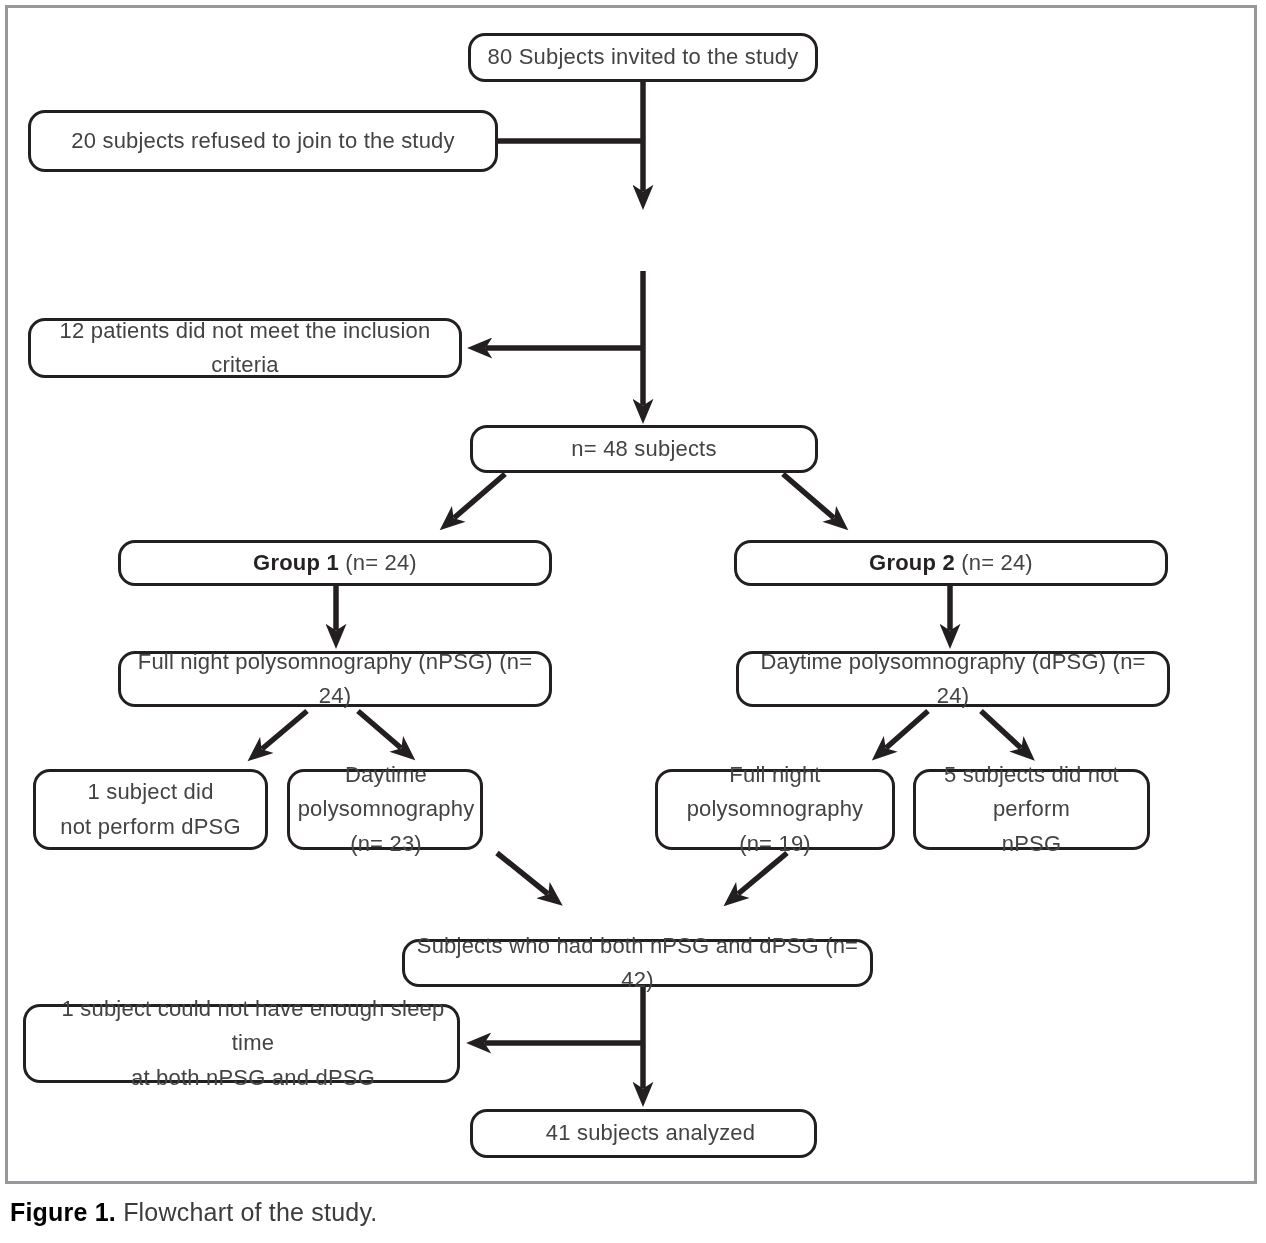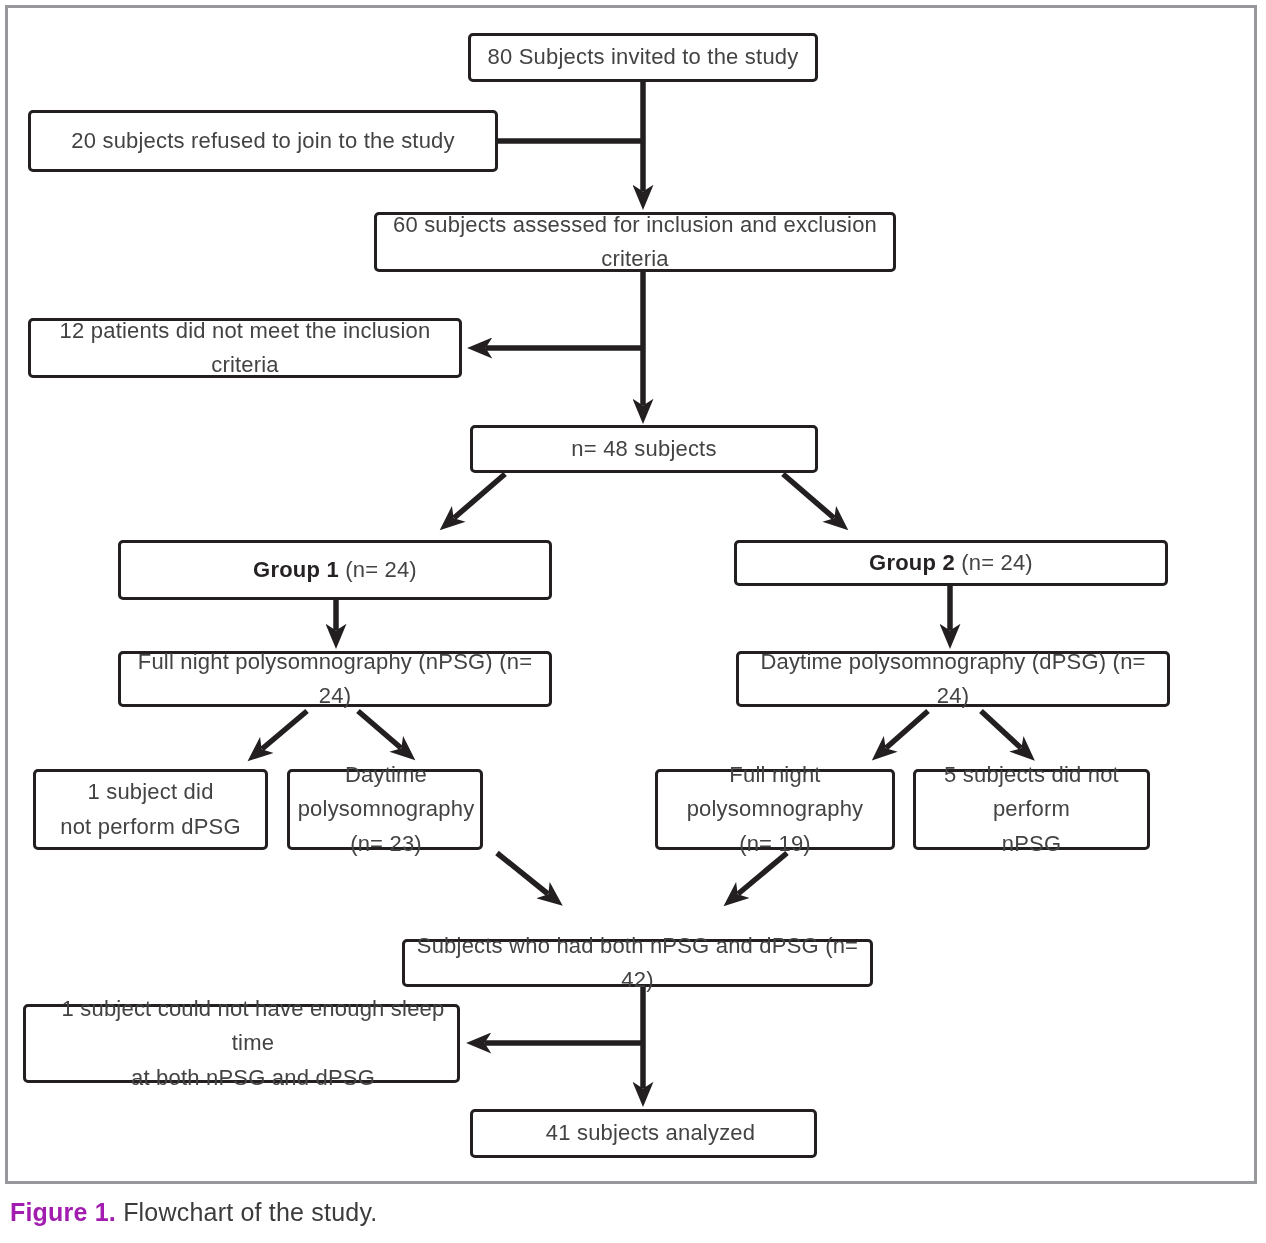--- a/index.html
+++ b/index.html
@@ -18,40 +18,40 @@
     box-sizing:border-box;
     background:#fff;
   }
   .connectors{
     position:absolute;left:0;top:0;
   }
   .node{
     position:absolute;
     box-sizing:border-box;
     border:3.5px solid #231f20;
-    border-radius:5px;
+    border-radius:17px;
     background:#fff;
     display:flex;align-items:center;justify-content:center;
     text-align:center;
     font-size:22px;
     color:#434343;
     letter-spacing:0.2px;
     line-height:1.55;
     white-space:pre-line;
     padding:0 10px;
   }
   .node .bold{font-weight:700;color:#262223;}
   .caption{
     position:absolute;
     left:10px;top:1198px;
     font-size:25px;
     color:#3c3c3c;
     letter-spacing:0.2px;
   }
-  .caption .cap-bold{font-weight:700;color:#a21caf;}
+  .caption .cap-bold{font-weight:700;color:#000000;}
 </style>
 </head>
 <body>
 
 <div class="stage">
 
   <div class="frame"></div>
 
   <svg class="connectors" width="1266" height="1243" viewBox="0 0 1266 1243">
     <defs>
@@ -80,33 +80,30 @@
   </svg>
 
   <div class="node" style="left:468px;top:33px;width:350px;height:49px;">
     <span>80 Subjects invited to the study</span>
   </div>
 
   <div class="node" style="left:28px;top:110px;width:470px;height:62px;">
     <span>20 subjects refused to join to the study</span>
   </div>
 
-  <div class="node" style="left:374px;top:212px;width:522px;height:60px;">
-    <span>60 subjects assessed for inclusion and exclusion criteria</span>
-  </div>
 
   <div class="node" style="left:28px;top:318px;width:434px;height:60px;">
     <span>12 patients did not meet the inclusion criteria</span>
   </div>
 
   <div class="node" style="left:470px;top:425px;width:348px;height:48px;">
     <span>n= 48 subjects</span>
   </div>
 
-  <div class="node" style="left:118px;top:540px;width:434px;height:60px;">
+  <div class="node" style="left:118px;top:540px;width:434px;height:46px;">
     <span><span class="bold">Group 1</span><span> (n= 24)</span></span>
   </div>
 
   <div class="node" style="left:734px;top:540px;width:434px;height:46px;">
     <span><span class="bold">Group 2</span><span> (n= 24)</span></span>
   </div>
 
   <div class="node" style="left:118px;top:651px;width:434px;height:56px;">
     <span>Full night polysomnography (nPSG) (n= 24)</span>
   </div>

